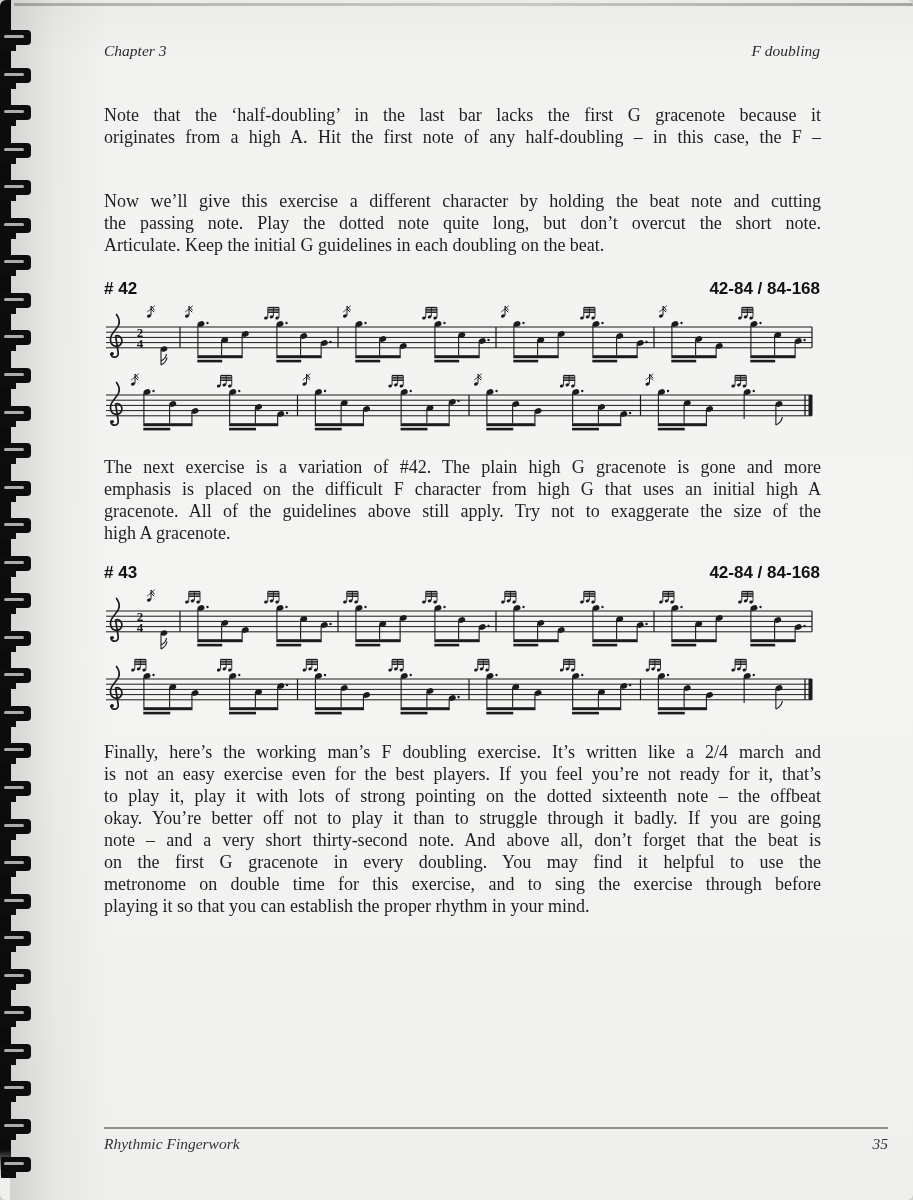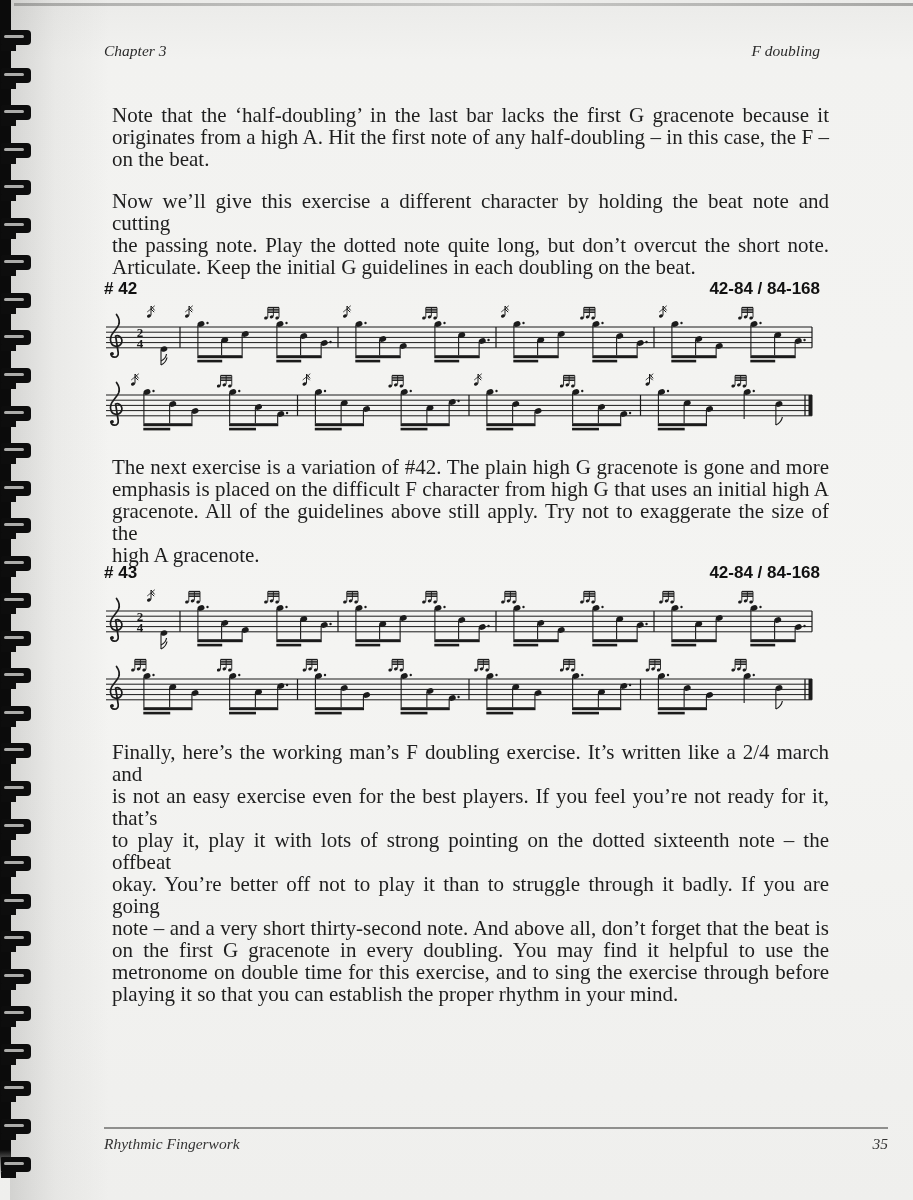--- a/index.html
+++ b/index.html
@@ -1,33 +1,33 @@
 <!DOCTYPE html>
 <html><head>
 <meta charset="utf-8">
 <style>
   html,body{margin:0;padding:0;background:#cfcfcd;}
   .scan{position:relative;width:913px;height:1200px;overflow:hidden;
         background:linear-gradient(180deg,#ebebe9 0%,#f2f2f0 5%,#f4f4f2 55%,#efefed 100%);
-        font-family:"Liberation Serif",serif;}
+        font-family:"Liberation Serif",serif;border-radius:6px;}
   .top-edge{position:absolute;left:14px;right:0;top:3px;height:3px;
         background:linear-gradient(90deg,#9a9a98,#bcbcba 55%,#8f8f8d);opacity:.75;}
   .bind-shadow{position:absolute;left:10px;top:0;width:100px;height:100%;
         background:linear-gradient(90deg,rgba(60,60,58,.16),rgba(60,60,58,.05) 45%,rgba(0,0,0,0));}
   .spine{position:absolute;left:0;top:0;width:11px;height:1150px;background:#0b0b0b;}
   .spine::after{content:'';position:absolute;left:0;bottom:-28px;width:11px;height:28px;
         background:linear-gradient(180deg,#0b0b0b,rgba(11,11,11,0));}
   .coil{position:absolute;left:1px;width:30px;height:15px;background:#0d0d0d;
         border-radius:1px 4px 4px 1px;}
   .coil::after{content:'';position:absolute;left:3px;top:5px;width:20px;height:3px;
         background:#c9c9c7;border-radius:2px;opacity:.85;}
   .coil::before{content:'';position:absolute;left:0;bottom:-6px;width:15px;height:6px;background:#0d0d0d;}
   .hdr{position:absolute;left:104px;width:716px;top:42px;display:flex;justify-content:space-between;
         font-style:italic;font-size:15.5px;color:#2a2a2a;}
-  .para{position:absolute;left:112px;width:717px;font-size:21px;line-height:22px;color:#1e1e1e;}
+  .para{position:absolute;left:104px;width:717px;font-size:18px;line-height:22px;color:#1e1e1e;}
   .jline{text-align:justify;text-align-last:justify;}
   .jline.last{text-align-last:left;}
   .exrow{position:absolute;left:104px;width:716px;display:flex;justify-content:space-between;
         font-family:"Liberation Sans",sans-serif;font-weight:bold;font-size:17px;color:#111;gap:16px;}
   .sys{position:absolute;left:100px;width:718px;height:68px;}
   .frule{position:absolute;left:104px;top:1127px;width:784px;height:1.5px;background:#8f8f8d;}
   .frow{position:absolute;left:104px;top:1135px;width:784px;display:flex;justify-content:space-between;
         font-style:italic;font-size:15.5px;color:#333;}
 </style>
 </head>
@@ -72,21 +72,20 @@
     </div>
 
   <div class="hdr">
     <span>Chapter 3</span>
     <span>F doubling</span>
   </div>
 
   <div class="para" style="top:104px">
       <div class="jline">Note that the ‘half-doubling’ in the last bar lacks the first G gracenote because it</div>
       <div class="jline">originates from a high A. Hit the first note of any half-doubling – in this case, the F –</div>
-      <div class="jline last">on the beat.</div>
     </div>
   <div class="para" style="top:190px">
       <div class="jline">Now we’ll give this exercise a different character by holding the beat note and cutting</div>
       <div class="jline">the passing note. Play the dotted note quite long, but don’t overcut the short note.</div>
       <div class="jline last">Articulate. Keep the initial G guidelines in each doubling on the beat.</div>
     </div>
 
   <div class="exrow" style="top:279px">
     <span># 42</span>
     <span>42-84 / 84-168</span>

